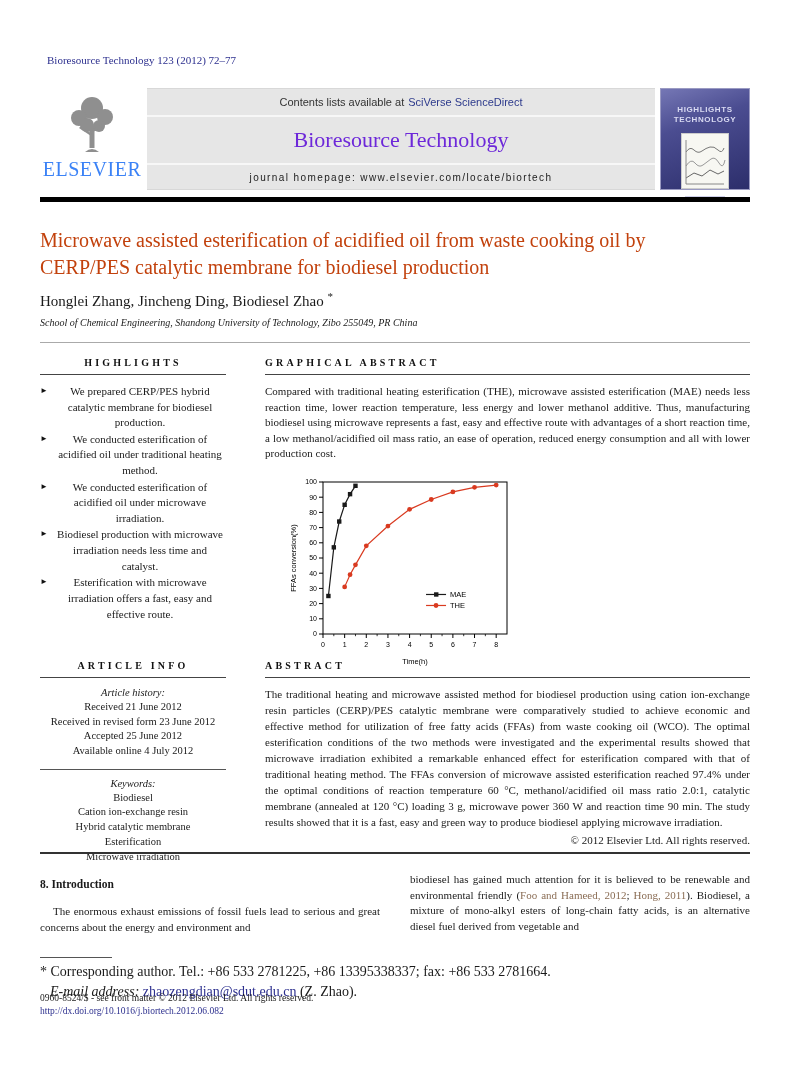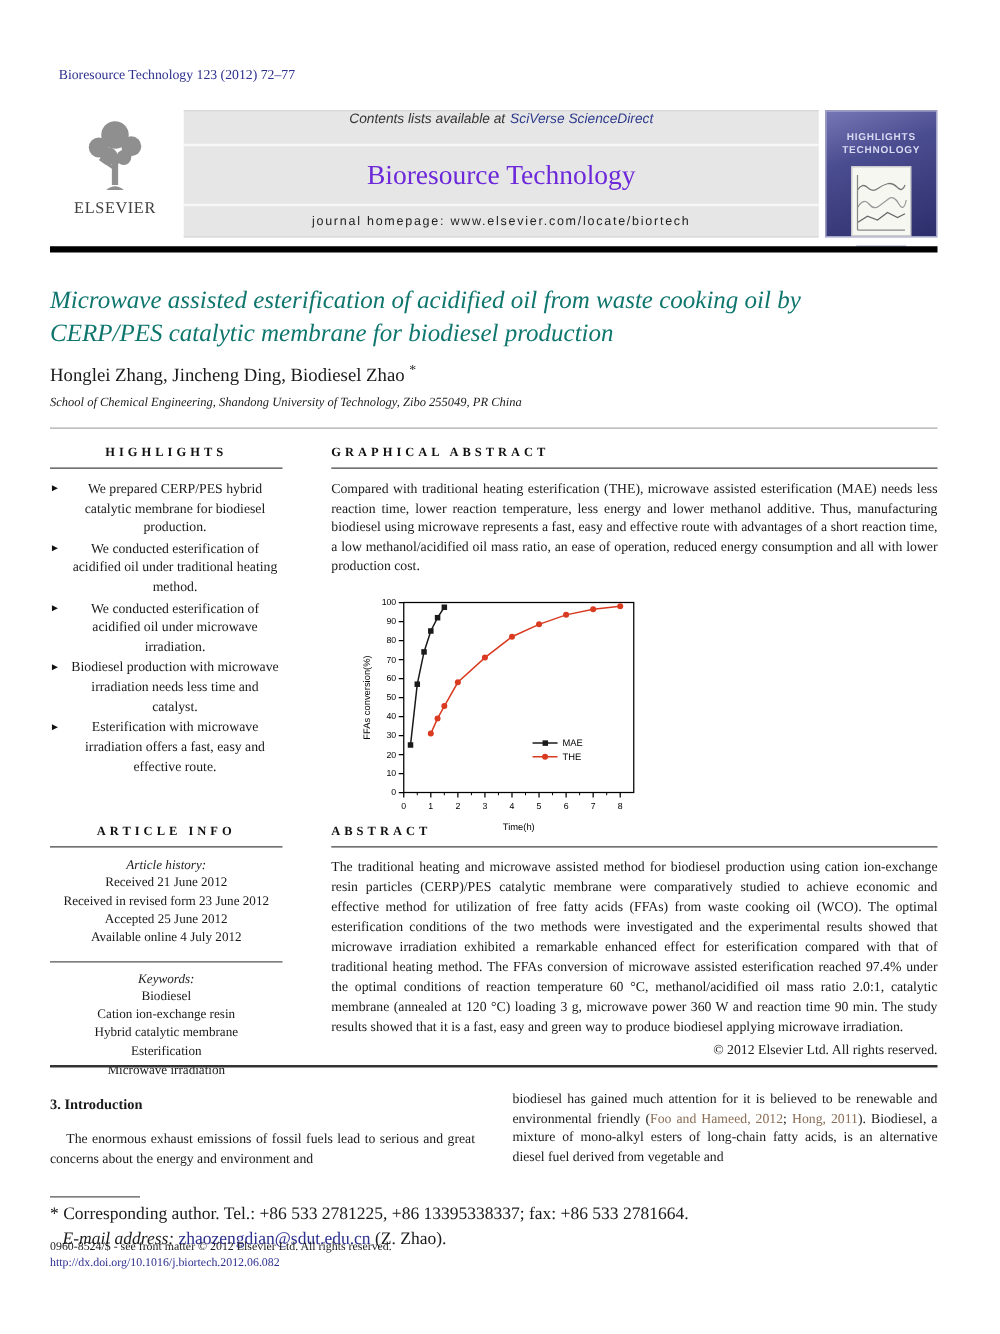--- a/index.html
+++ b/index.html
@@ -5,34 +5,34 @@
   html,body{margin:0;padding:0;background:#ffffff;}
   body{width:800px;height:1067px;position:relative;font-family:"Liberation Serif",serif;color:#1a1a1a;overflow:hidden;}
   .abs{position:absolute;}
 
   
   .citation{top:54px;left:0;width:800px;font-size:11px;color:#2c2f8e;padding-left:47px;}
 
   
   .header{top:88px;left:40px;width:710px;height:102px;display:flex;}
   .logo-box{width:104px;background:#fff;display:flex;flex-direction:column;align-items:center;justify-content:flex-start;padding-top:4px;box-sizing:border-box;}
-  .logo-box .elsevier-word{font-family:"Liberation Serif",serif;color:#404040;font-size:13px;letter-spacing:.5px;margin-top:2px;}
+  .logo-box .elsevier-word{font-family:"Liberation Serif",serif;color:#3b82f6;font-size:20px;letter-spacing:.5px;margin-top:2px;}
   .gray-panel{flex:1;background:#e6e6e6;margin-left:3px;display:flex;flex-direction:column;box-sizing:border-box;border-top:1px solid #d8d8d8;border-bottom:1px solid #d8d8d8;}
-  .contents-row{height:26px;display:flex;justify-content:center;font-family:"Liberation Sans",sans-serif;font-size:11px;color:#333;border-bottom:2px solid #f7f7f7;font-style:italic;}
+  .contents-row{height:26px;display:flex;align-items:center;justify-content:center;font-family:"Liberation Sans",sans-serif;font-size:11px;color:#333;border-bottom:2px solid #f7f7f7;}
   .contents-row a{color:#2d3a8c;text-decoration:none;margin-left:4px;}
   .jtitle-row{flex:1;display:flex;align-items:center;justify-content:center;font-size:22px;color:#6d28d9;}
   .homepage-row{height:24px;display:flex;align-items:center;justify-content:center;font-family:"Liberation Sans",sans-serif;font-size:10px;letter-spacing:1.4px;color:#222;border-top:2px solid #f7f7f7;}
   .cover{width:90px;margin-left:5px;background:linear-gradient(160deg,#7577b5 0%,#4b4d91 35%,#2c2e6b 100%);border:1px solid #9a9ac2;box-sizing:border-box;text-align:center;}
   .cover .cover-title{margin-top:16px;font-family:"Liberation Sans",sans-serif;font-weight:bold;font-size:8px;letter-spacing:.6px;color:#d9daf2;line-height:1.25;}
   .cover .mini-plot{width:46px;height:54px;background:#f7f7f2;margin:8px auto 0 auto;border:1px solid #ccc;display:block;}
   .cover .cover-bar{width:40px;height:4px;background:#cfd0ea;margin:7px auto 0 auto;}
 
   .black-bar{top:197px;left:40px;width:710px;height:5px;background:#000;}
 
-  .title{top:227px;left:40px;width:695px;font-size:20px;line-height:1.35;color:#0f766e;font-style:italic;}
+  .title{top:227px;left:40px;width:695px;font-size:20px;line-height:1.35;color:#c2410c;}
   .authors{top:290px;left:40px;width:700px;font-size:15px;}
   .authors sup{font-size:11px;}
   .affiliation{top:317px;left:40px;width:700px;font-size:10px;font-style:italic;}
   .hairline{top:342px;left:40px;width:710px;border-top:1px solid #aaa;height:0;}
 
   
   .cols{top:357px;left:40px;width:710px;display:flex;}
   .col-left{width:186px;margin-right:39px;flex:none;text-align:center;}
   .col-right{flex:1;}
   .sec-head{font-size:10px;font-weight:bold;letter-spacing:.32em;color:#111;padding-bottom:6px;border-bottom:1px solid #444;margin-bottom:9px;}
@@ -255,21 +255,21 @@
     <div class="sec-head">ABSTRACT</div>
     <div class="abstract-text">The traditional heating and microwave assisted method for biodiesel production using cation ion-exchange resin particles (CERP)/PES catalytic membrane were comparatively studied to achieve economic and effective method for utilization of free fatty acids (FFAs) from waste cooking oil (WCO). The optimal esterification conditions of the two methods were investigated and the experimental results showed that microwave irradiation exhibited a remarkable enhanced effect for esterification compared with that of traditional heating method. The FFAs conversion of microwave assisted esterification reached 97.4% under the optimal conditions of reaction temperature 60 °C, methanol/acidified oil mass ratio 2.0:1, catalytic membrane (annealed at 120 °C) loading 3 g, microwave power 360 W and reaction time 90 min. The study results showed that it is a fast, easy and green way to produce biodiesel applying microwave irradiation.</div>
     <div class="abstract-copy">© 2012 Elsevier Ltd. All rights reserved.</div>
   </div>
 </div>
 
 <div class="abs full-rule"></div>
 
 <div class="abs intro">
   <div class="intro-col">
-    <div class="intro-h">3. Introduction</div>
+    <div class="intro-h">8. Introduction</div>
     <p class="intro-p indent">The enormous exhaust emissions of fossil fuels lead to serious and great concerns about the energy and environment and</p>
   </div>
   <div class="intro-col second">
     <p class="intro-p"><span>biodiesel has gained much attention for it is believed to be renewable and environmental friendly (</span><a href="#" class="cite-link" id="cite1" style="color: rgb(138, 109, 85);">Foo and Hameed, 2012</a><span>; </span><a href="#" class="cite-link" id="cite2" style="color: rgb(138, 109, 85);">Hong, 2011</a><span>). Biodiesel, a mixture of mono-alkyl esters of long-chain fatty acids, is an alternative diesel fuel derived from vegetable and</span></p>
   </div>
 </div>
 
 <div class="abs foot-rule"></div>
 <div class="abs footnote">
   <div>* Corresponding author. Tel.: +86 533 2781225, +86 13395338337; fax: +86 533 2781664.</div>

